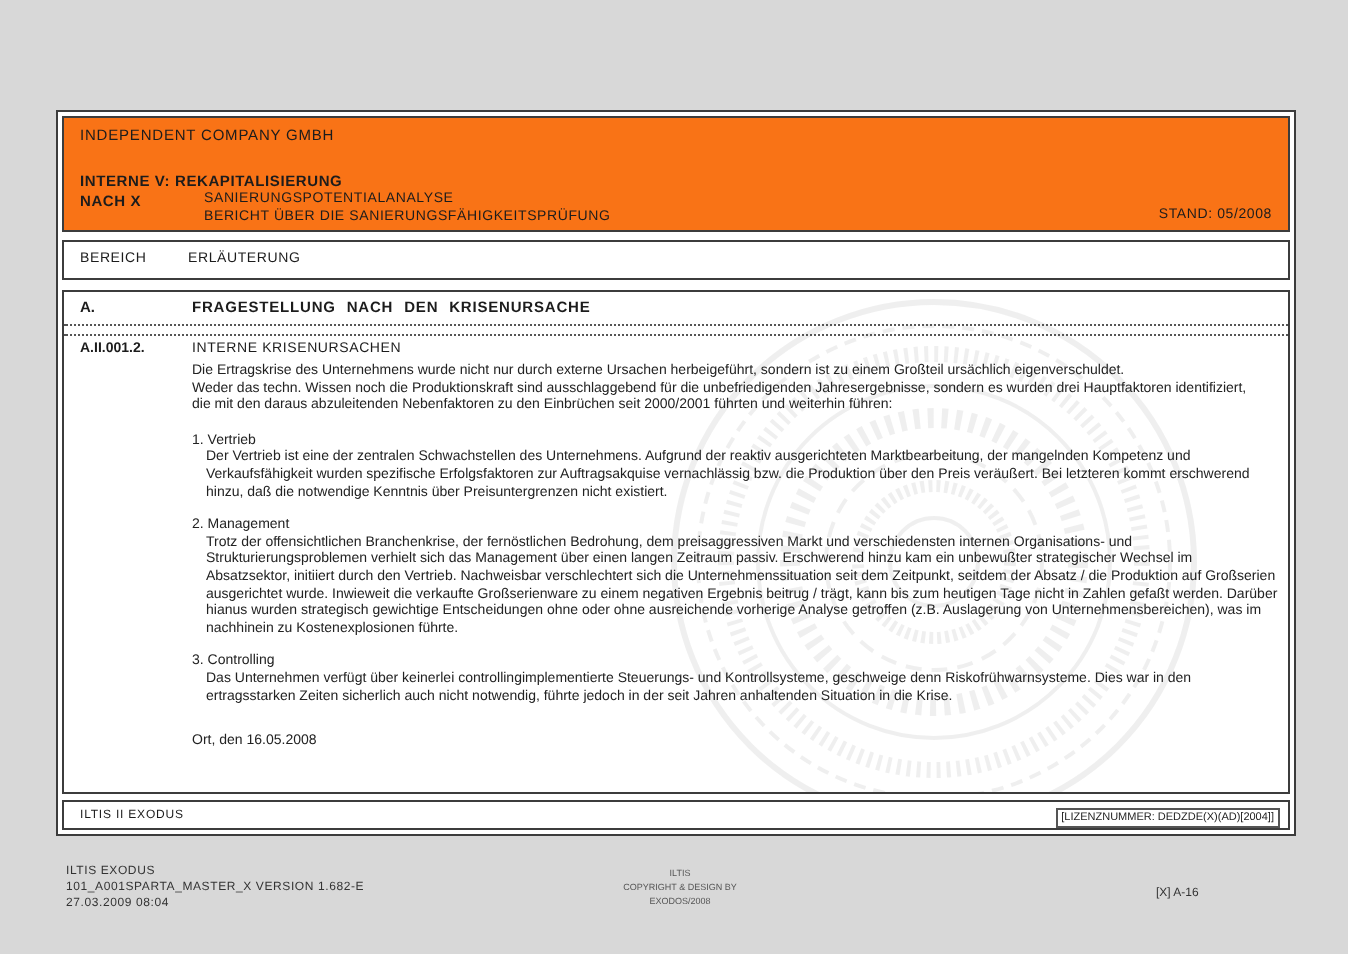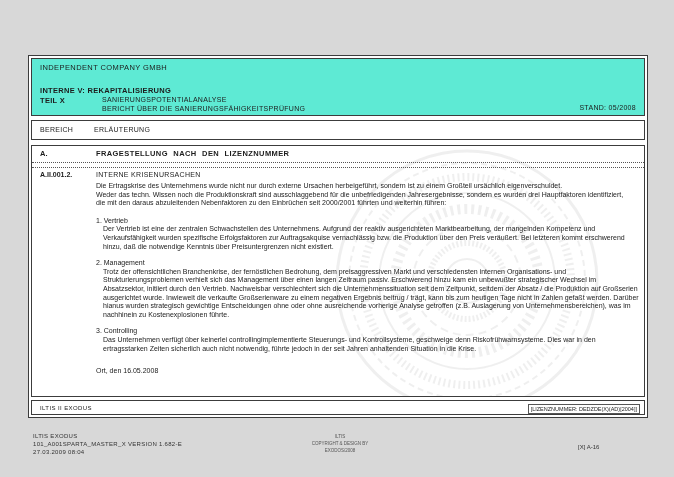--- a/index.html
+++ b/index.html
@@ -14,21 +14,21 @@
   .canvas { position:absolute; inset:0; }
 
   .page {
     position:absolute; left:28px; top:55px; width:620px; height:363px;
     background:#ffffff; border:1px solid #3c3c3c;
   }
 
   
   .header-box {
     position:absolute; left:2px; top:2px; right:2px; height:58px;
-    border:1px solid #3c3c3c; background:#5eead4;
+    border:1px solid #3c3c3c; background:#f97316;
   }
   .company { position:absolute; left:8px; top:4px; font-size:7.5px; letter-spacing:.4px; }
   .sektor  { position:absolute; left:8px; top:27px; font-size:7.5px; font-weight:bold; letter-spacing:.3px; }
   .teil-label { position:absolute; left:8px; top:37px; font-size:7.5px; font-weight:bold; letter-spacing:.3px; }
   .teil-line1 { position:absolute; left:70px; top:37px; font-size:7px; letter-spacing:.3px; }
   .teil-line2 { position:absolute; left:70px; top:46px; font-size:7px; letter-spacing:.3px; }
   .stand { position:absolute; right:8px; top:45px; font-size:7px; letter-spacing:.3px; }
 
   
   .bereich-box {
@@ -81,21 +81,21 @@
 </head>
 <body>
 
 <div class="canvas">
 
   <div class="page">
 
     <div class="header-box">
       <div class="company">INDEPENDENT COMPANY GMBH</div>
       <div class="sektor">INTERNE V: REKAPITALISIERUNG</div>
-      <div class="teil-label">TEIL X</div>
+      <div class="teil-label">NACH X</div>
       <div class="teil-line1">SANIERUNGSPOTENTIALANALYSE</div>
       <div class="teil-line2">BERICHT ÜBER DIE SANIERUNGSFÄHIGKEITSPRÜFUNG</div>
       <div class="stand">STAND:  05/2008</div>
     </div>
 
     <div class="bereich-box">
       <span class="bereich-label">BEREICH</span>
       <span class="erlaeuterung-label">ERLÄUTERUNG</span>
     </div>
 
@@ -109,21 +109,21 @@
           <circle cx="145" cy="145" r="88" stroke-width="2"></circle>
           <circle cx="145" cy="145" r="72" stroke-width="10" stroke-dasharray="3 4"></circle>
           <circle cx="145" cy="145" r="54" stroke-width="2" stroke-dasharray="8 5"></circle>
           <circle cx="145" cy="145" r="38" stroke-width="6" stroke-dasharray="2 2"></circle>
           <circle cx="145" cy="145" r="22" stroke-width="2"></circle>
         </g>
       </svg>
 
       <div class="a-row">
         <span class="a-label">A.</span>
-        <span class="a-title">FRAGESTELLUNG NACH DEN LIZENZNUMMER</span>
+        <span class="a-title">FRAGESTELLUNG NACH DEN KRISENURSACHE</span>
       </div>
       <div class="dotline1"></div>
       <div class="dotline2"></div>
 
       <span class="aii-label">A.II.001.2.</span>
       <span class="aii-title">INTERNE KRISENURSACHEN</span>
 
       <div class="content">
         <p class="intro">Die Ertragskrise des Unternehmens wurde nicht nur durch externe Ursachen herbeigeführt, sondern ist zu einem Großteil ursächlich eigenverschuldet.
 Weder das techn. Wissen noch die Produktionskraft sind ausschlaggebend für die unbefriedigenden Jahresergebnisse, sondern es wurden drei Hauptfaktoren identifiziert,

